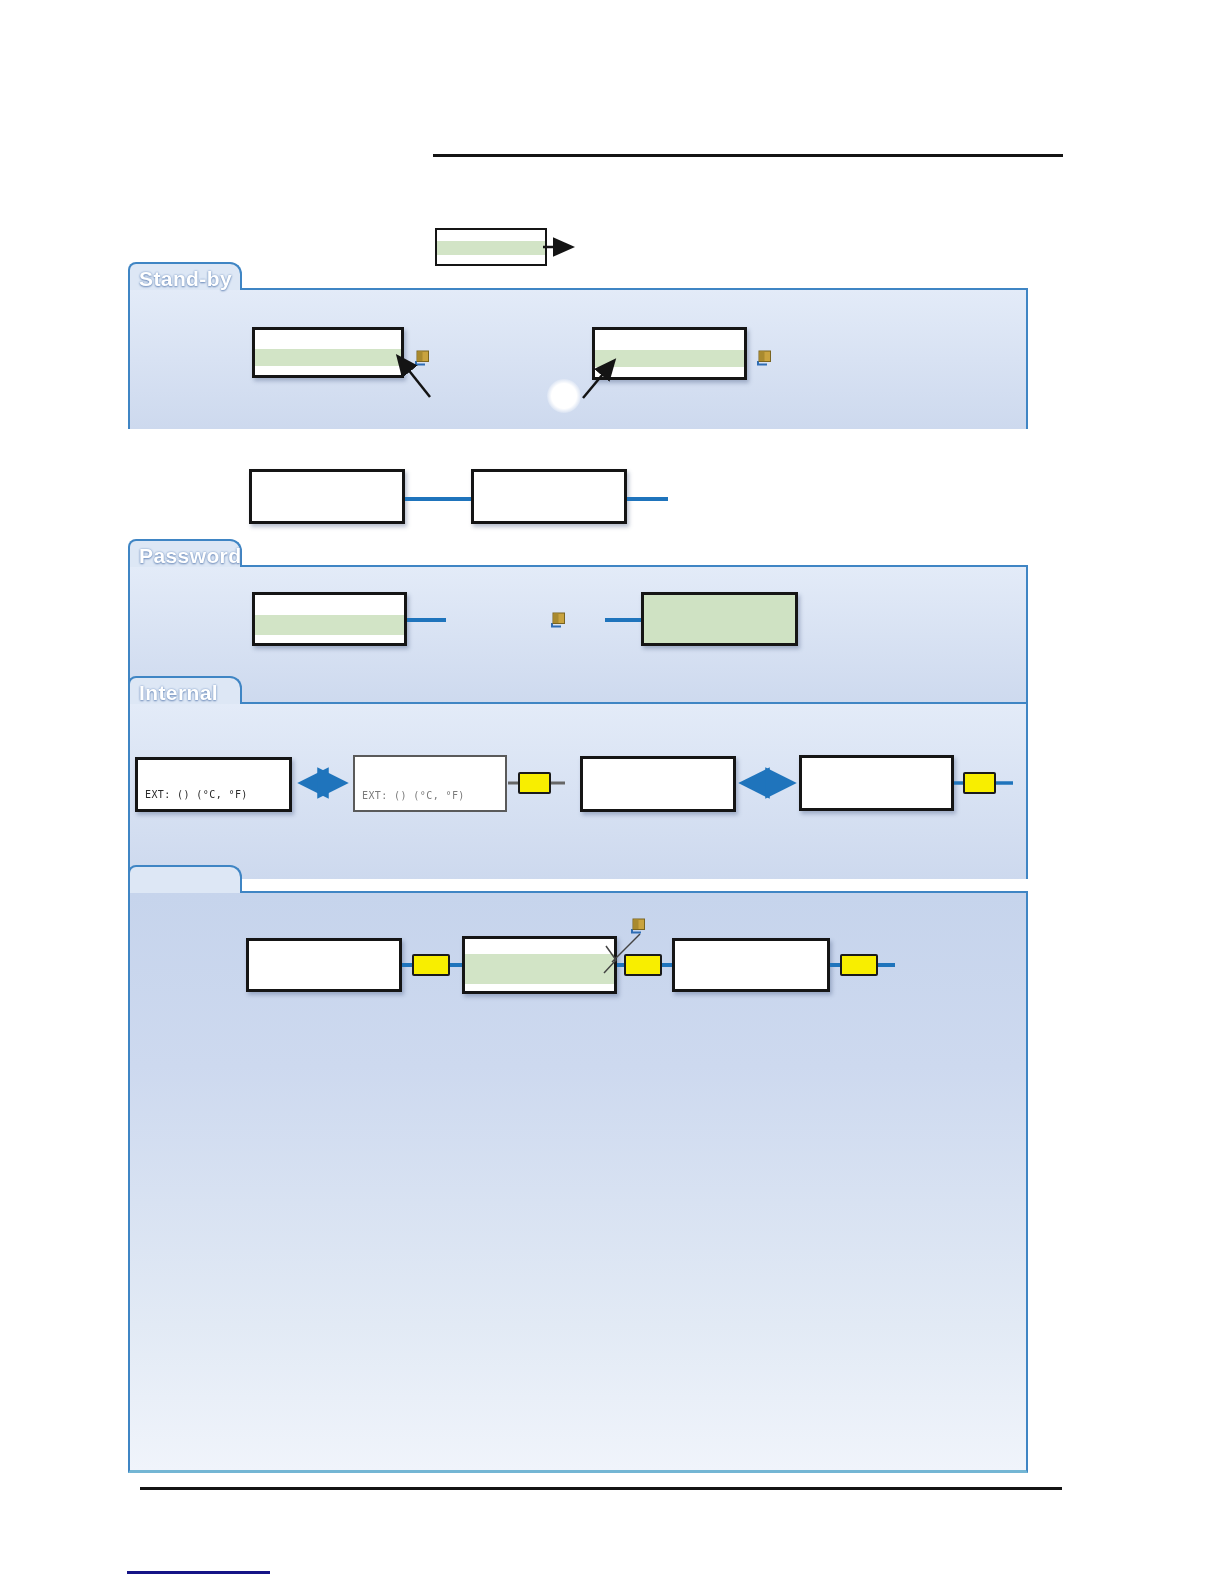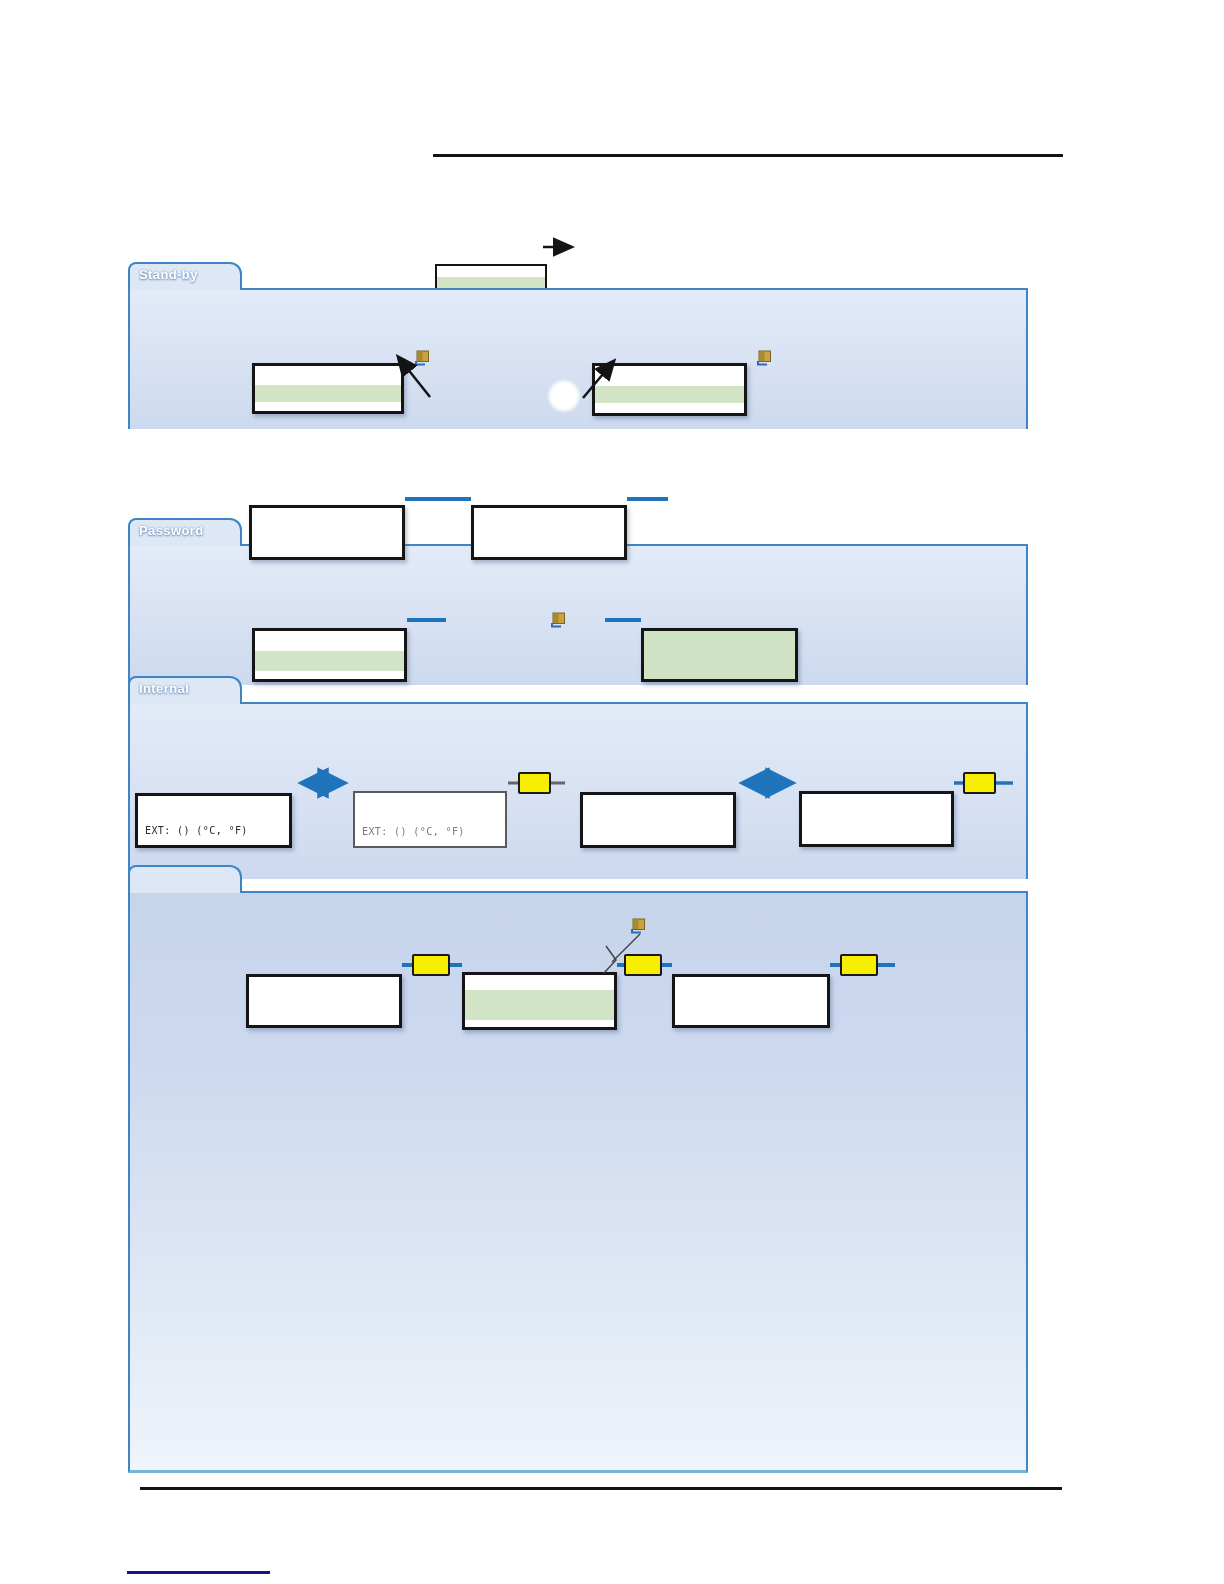--- a/index.html
+++ b/index.html
@@ -14,39 +14,38 @@
   
   .section { position:absolute; left:128px; width:900px; }
   .tab {
     position:absolute; top:0; left:0; width:114px; height:28px;
     border:2px solid #3f85c4; border-bottom:none;
     border-radius:8px 12px 0 0;
     background:#dde7f5; z-index:3; box-sizing:border-box;
   }
   .tab-label {
     display:block; padding:3px 0 0 9px;
-    font-size:13px; font-weight:700; letter-spacing:.4px; color:#ffffff;
+    font-size:21px; font-weight:700; letter-spacing:.4px; color:#ffffff;
     text-shadow:0 0 2px rgba(110,145,195,.95), 0 1px 2px rgba(90,120,170,.8);
     white-space:nowrap;
   }
   .body {
     position:absolute; left:0; width:900px;
     border:2px solid #3f85c4; border-bottom:none;
     box-sizing:border-box; z-index:1;
   }
   .grad-down    { background:linear-gradient(180deg,#e3ebf8 0%, #cdd9ee 100%); }
   .grad-bottom  { background:linear-gradient(180deg,#c6d4ec 0%, #cdd9ef 30%, #e2eaf5 75%, #f0f4fb 100%);
                   border-bottom:3px solid #74b6d4 !important; }
 
   
   .layer { position:absolute; top:0; left:0; width:1224px; height:1584px; z-index:6; pointer-events:none; }
   .disp {
     position:absolute; background:#ffffff; border:3px solid #151515; box-sizing:border-box;
     box-shadow:2px 3px 4px rgba(70,90,130,.38);
-    margin-top:36px;
   }
   .disp-thin { border:2px solid #5a5a5a; }
   .disp-green { background:#cfe2c3; }
   .stripe { position:absolute; left:0; right:0; background:#d2e4c6; }
   .lcd-text {
     position:absolute; left:7px; bottom:9px;
     font-family:"DejaVu Sans Mono", monospace; font-size:10px; color:#2a2a2a;
     letter-spacing:.4px; white-space:nowrap;
   }
   .lcd-text.faded { color:#7b7b7b; }
@@ -73,21 +72,21 @@
   </div>
 
   <div class="section" style="top:262px; height:167px;">
     <div class="tab">
       <span class="tab-label">Stand-by</span>
     </div>
     <div class="body grad-down" style="top:26px; height:141px;"></div>
   </div>
 
 
-  <div class="section" style="top:518px; height:167px;padding-left:43px;">
+  <div class="section" style="top:539px; height:167px;padding-left:43px;">
     <div class="tab">
       <span class="tab-label">Password</span>
     </div>
     <div class="body grad-down" style="top:26px; height:141px;"></div>
   </div>
 
   <div class="section" style="top:676px; height:203px;">
     <div class="tab">
       <span class="tab-label">Internal</span>
     </div>

